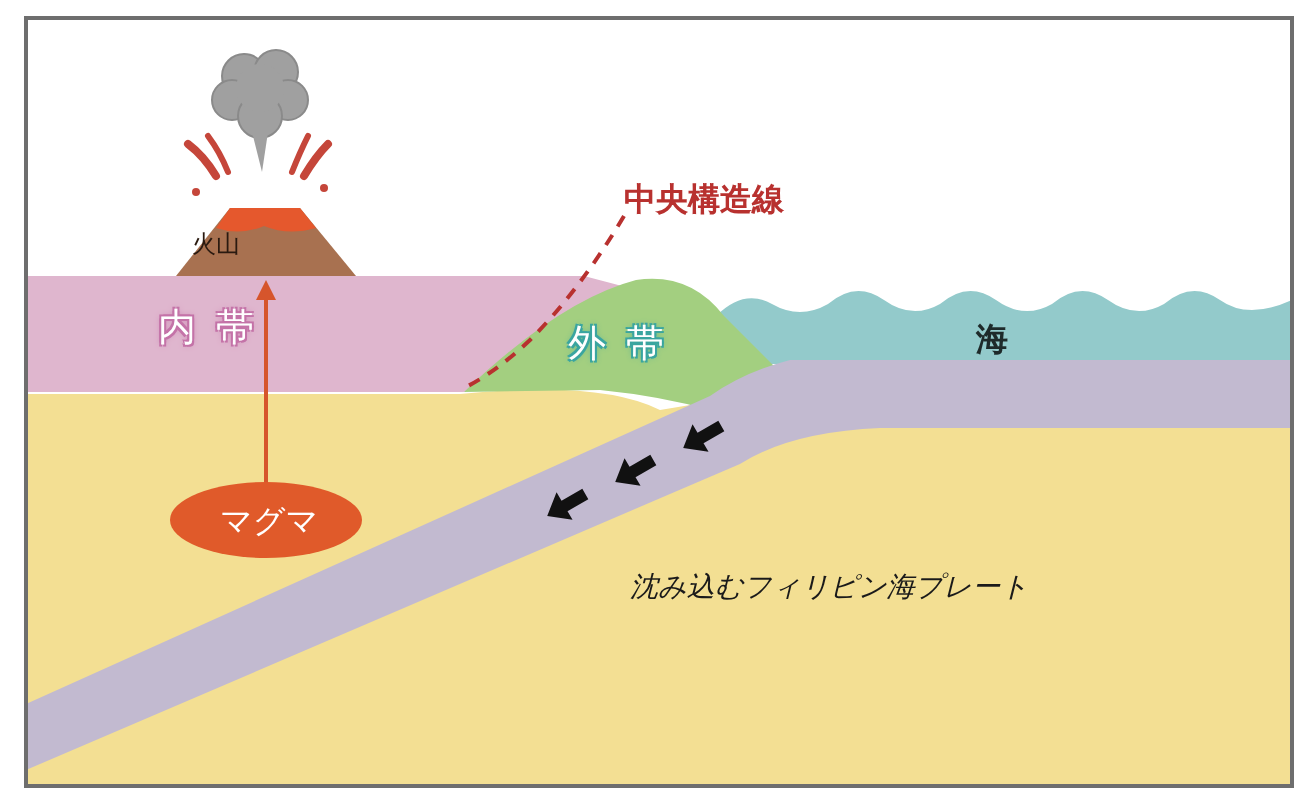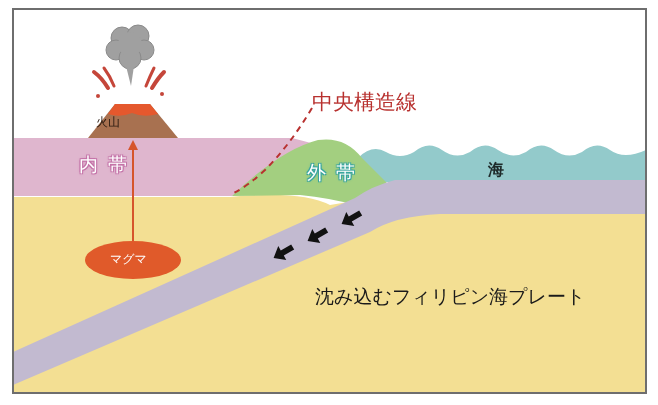--- a/index.html
+++ b/index.html
@@ -6,25 +6,25 @@
     body { width: 658px; height: 405px; position: relative; overflow: hidden;
            font-family: "DejaVu Sans", "Liberation Sans", sans-serif; }
     .diagram { position: absolute; left: 0; top: 0; width: 658px; height: 405px; }
     .lbl { position: absolute; white-space: nowrap; line-height: 1; }
     .lbl-volcano { left: 96px; top: 116px; font-size: 12px; color: #2a1a10; }
     .lbl-inner { left: 52px; top: 155px; font-size: 19px; color: #ffffff; letter-spacing: 10px;
                  text-shadow: -1px -1px 0 #c473a8, 1px -1px 0 #c473a8, -1px 1px 0 #c473a8, 1px 1px 0 #c473a8,
                               0 0 3px #c473a8; padding-left: 27px; }
     .lbl-outer { left: 284px; top: 163px; font-size: 19px; color: #ffffff; letter-spacing: 10px;
                  text-shadow: -1px -1px 0 #3aa5a0, 1px -1px 0 #3aa5a0, -1px 1px 0 #3aa5a0, 1px 1px 0 #3aa5a0,
-                              0 0 3px #3aa5a0; margin-left: 23px; }
-    .lbl-mtl { left: 312px; top: 92px; font-size: 21px; color: #b8312f; font-weight: normal; }
+                              0 0 3px #3aa5a0; }
+    .lbl-mtl { left: 312px; top: 92px; font-size: 16px; color: #b8312f; font-weight: bold; }
     .lbl-sea { left: 488px; top: 162px; font-size: 16px; color: #1e2a2a; font-weight: bold; }
-    .lbl-magma { left: 110px; top: 253px; font-size: 12px; color: #ffffff; }
-    .lbl-plate { left: 315px; top: 287px; font-size: 19px; color: #1a1a1a; }
+    .lbl-magma { left: 110px; top: 253px; font-size: 16px; color: #ffffff; }
+    .lbl-plate { left: 315px; top: 287px; font-size: 14px; color: #1a1a1a; font-style: italic; }
   </style>
 </head>
 <body>
 
 <div class="diagram">
   <svg width="658" height="405" viewBox="0 0 658 405" xmlns="http://www.w3.org/2000/svg">
 
     <rect x="13" y="9" width="633" height="384" fill="#ffffff"></rect>
     <path d="M13,197 L230,197 Q300,190 330,205 L420,190 L646,190 L646,393 L13,393 Z" fill="#f3df93"></path>
 

